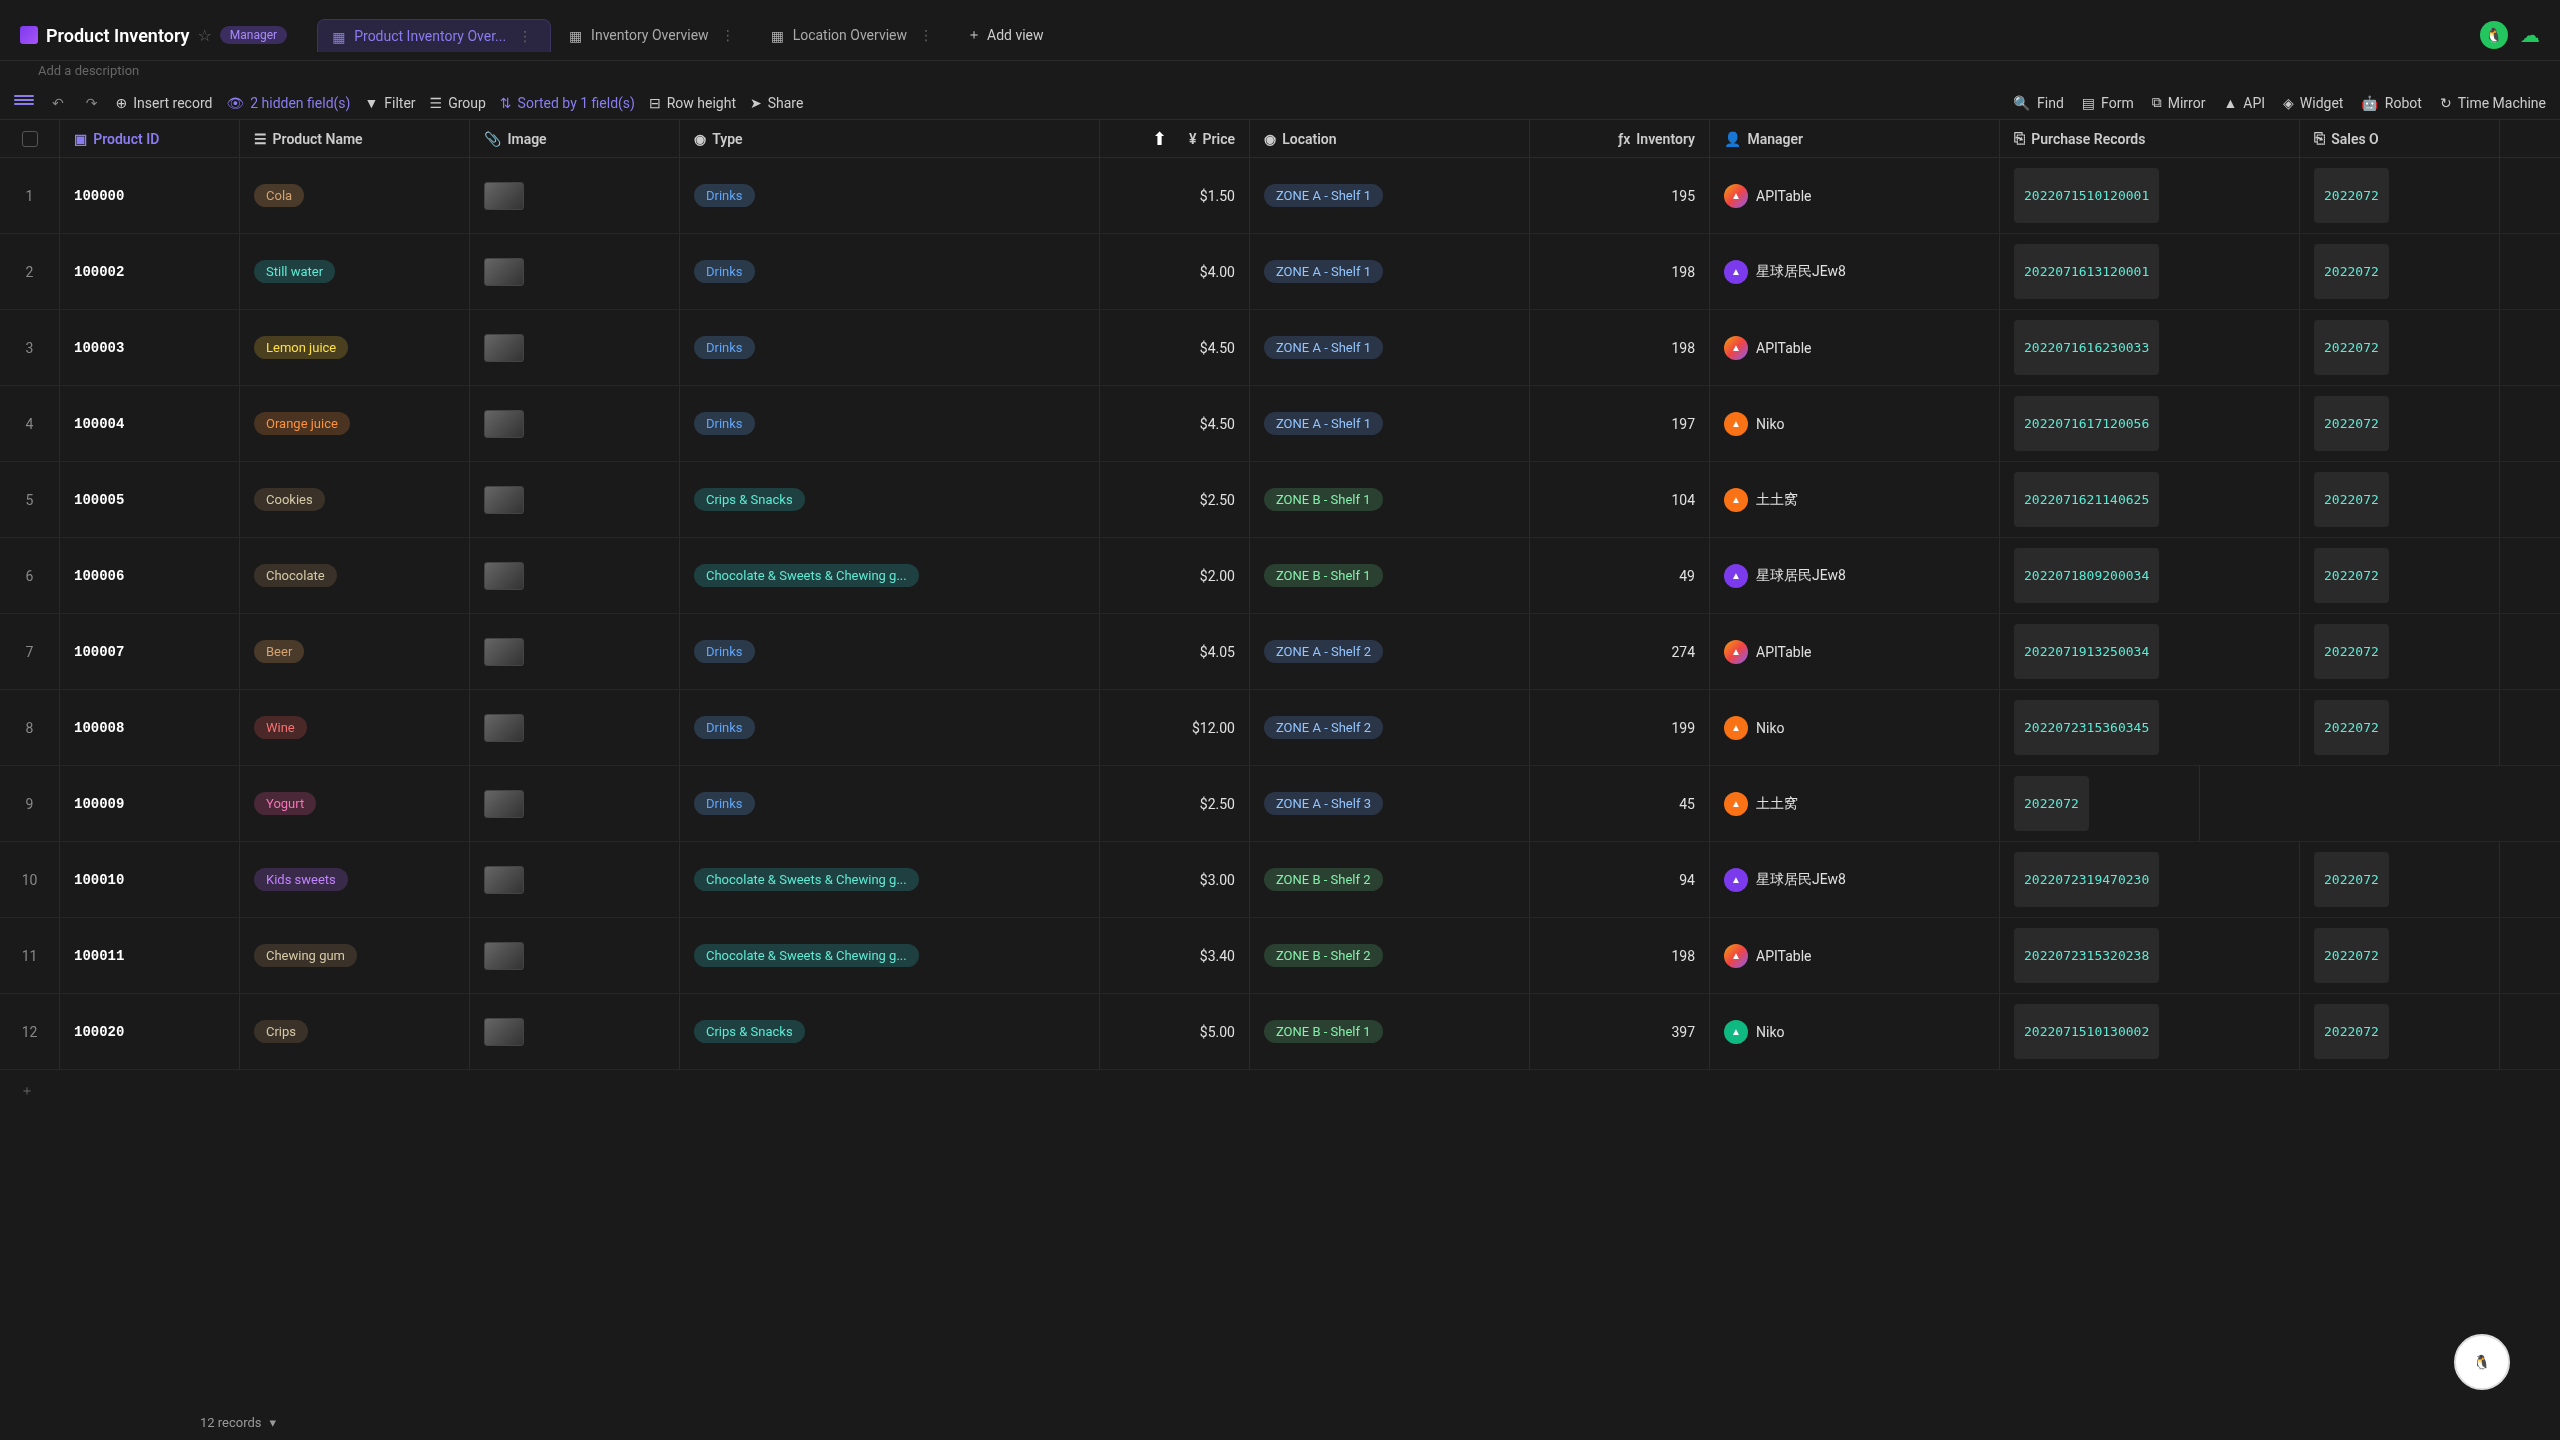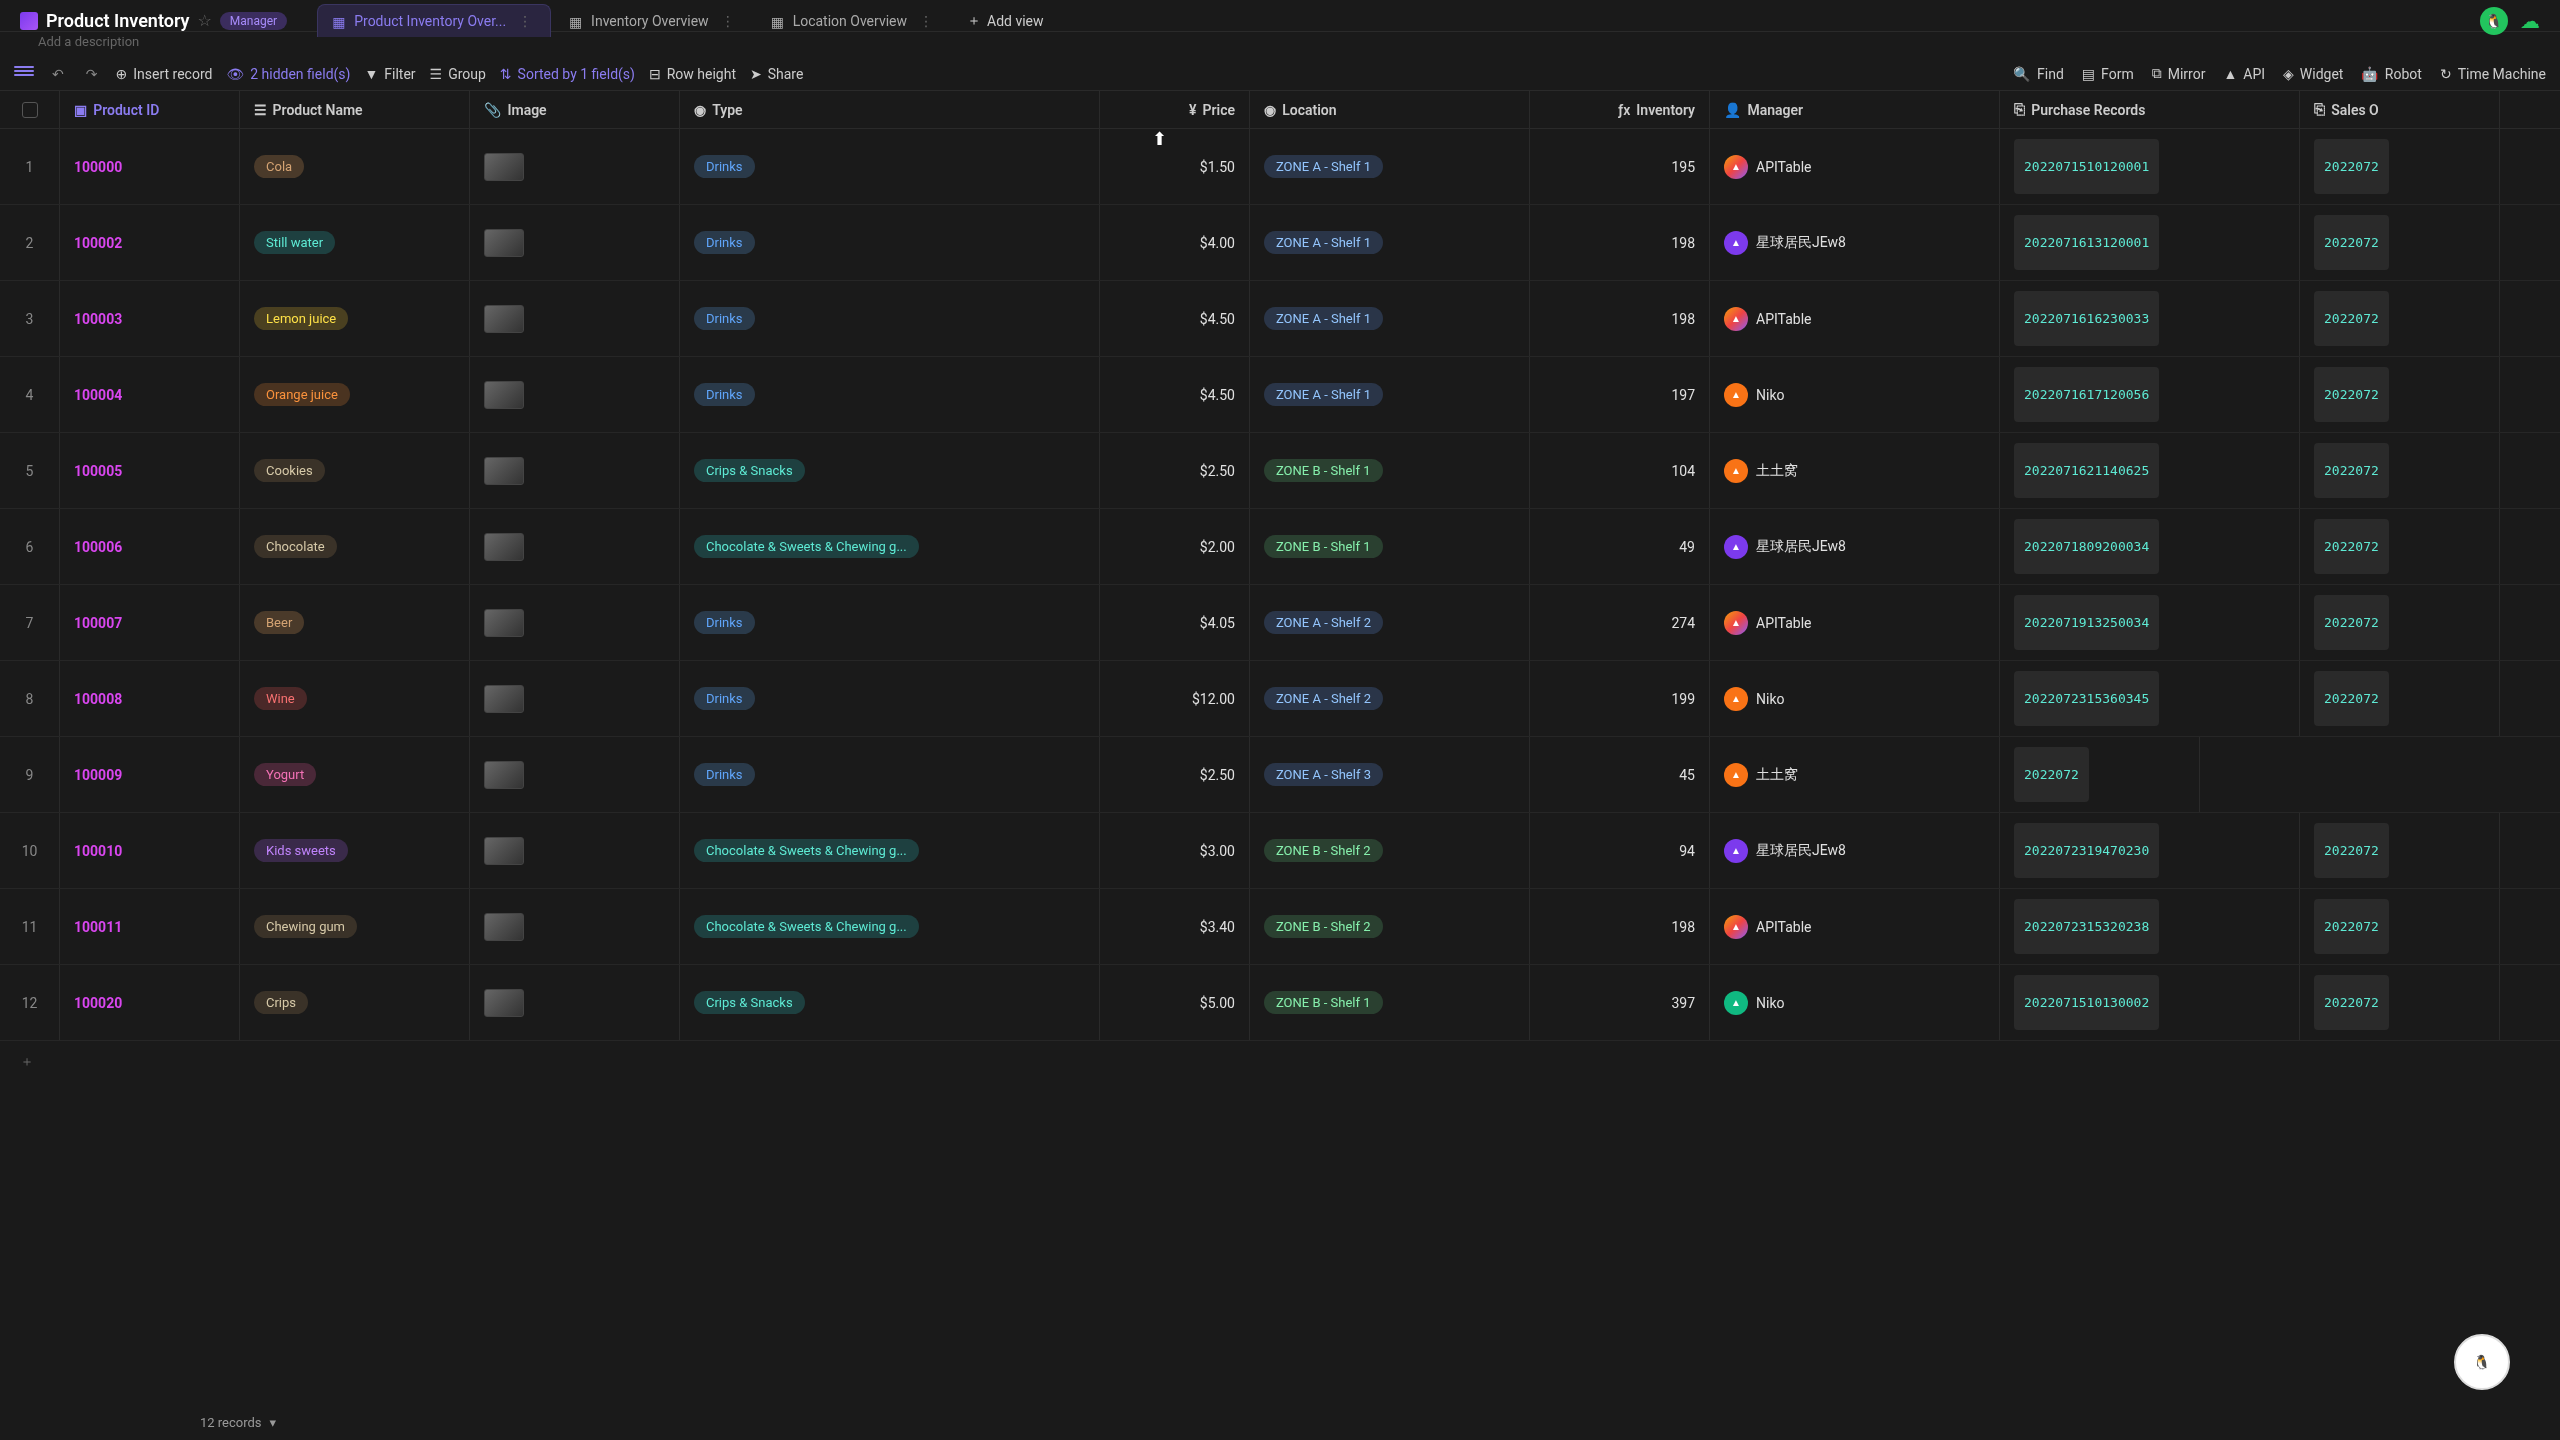--- a/index.html
+++ b/index.html
@@ -10,21 +10,21 @@
   font-size: 14px;
   width: 2560px;
   height: 1440px;
   overflow: hidden;
   transform-origin: top left;
 }
 .header {
   display: flex;
   align-items: center;
   padding: 10px 20px 0 20px;
-  height: 32px;
+  height: 61px;
   border-bottom: 1px solid #2a2a2a;
 }
 .title-section { display: flex; align-items: center; gap: 8px; margin-right: 30px; }
 .doc-icon { width: 18px; height: 18px; background: linear-gradient(135deg,#7c3aed,#a855f7); border-radius: 3px; display: inline-block; }
 .title { font-size: 18px; font-weight: 600; color: #fff; }
 .star-icon { color: #666; font-size: 16px; }
 .role-badge { background: #3b2d5e; color: #a78bfa; padding: 2px 10px; border-radius: 10px; font-size: 12px; }
 .tabs { display: flex; gap: 4px; flex: 1; align-items: center; }
 .tab {
   display: flex; align-items: center; gap: 8px;
@@ -71,21 +71,21 @@
 .col-type { width: 420px; }
 .col-price { width: 150px; justify-content: flex-end; }
 .col-location { width: 280px; }
 .col-inventory { width: 180px; justify-content: flex-end; }
 .col-manager { width: 290px; }
 .col-purchase { width: 300px; }
 .col-sales { width: 200px; }
 .checkbox { width: 16px; height: 16px; border: 1.5px solid #555; border-radius: 3px; }
 .row { display: flex; border-bottom: 1px solid #262626; min-height: 56px; align-items: stretch; }
 .row .cell { align-items: center; }
-.pid { font-weight: 700; color: #d946ef; }
+.pid { font-weight: 700; color: #ffffff; font-family: Liberation Mono, monospace; }
 .tag { padding: 4px 12px; border-radius: 12px; font-size: 13px; }
 .tag-brown { background: #4a3a2a; color: #d4a373; }
 .tag-teal { background: #1e4040; color: #5eead4; }
 .tag-yellow { background: #4a4020; color: #fde047; }
 .tag-orange { background: #4a3320; color: #fb923c; }
 .tag-tan { background: #3a3228; color: #d6c9a8; }
 .tag-red { background: #4a2828; color: #f87171; }
 .tag-purple { background: #3a2a4a; color: #c084fc; }
 .tag-pink { background: #4a2838; color: #f472b6; }
 .tag-blue { background: #2a3a4a; color: #60a5fa; }

